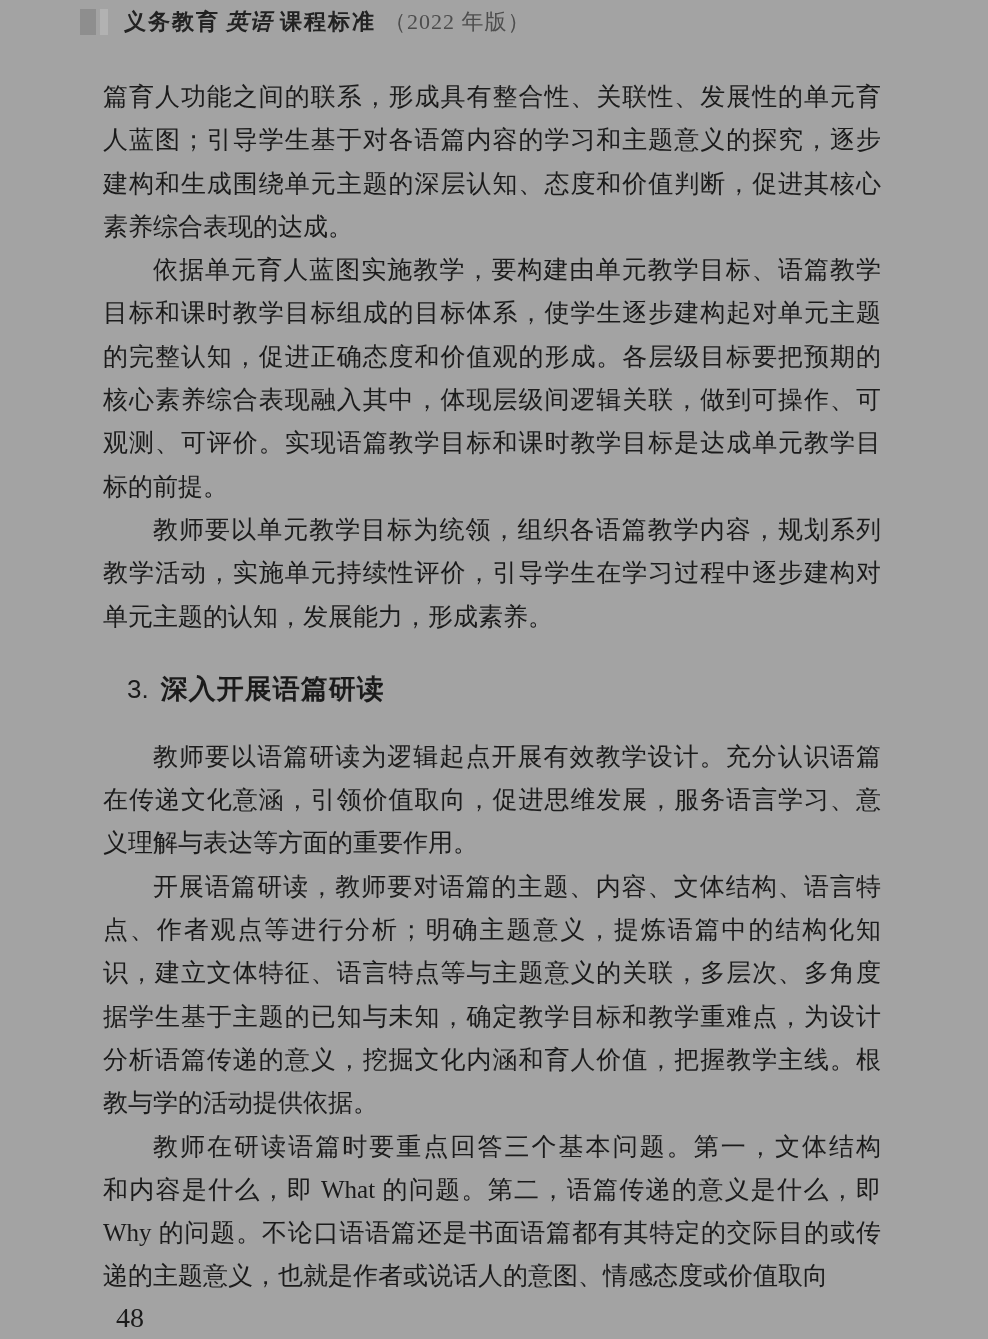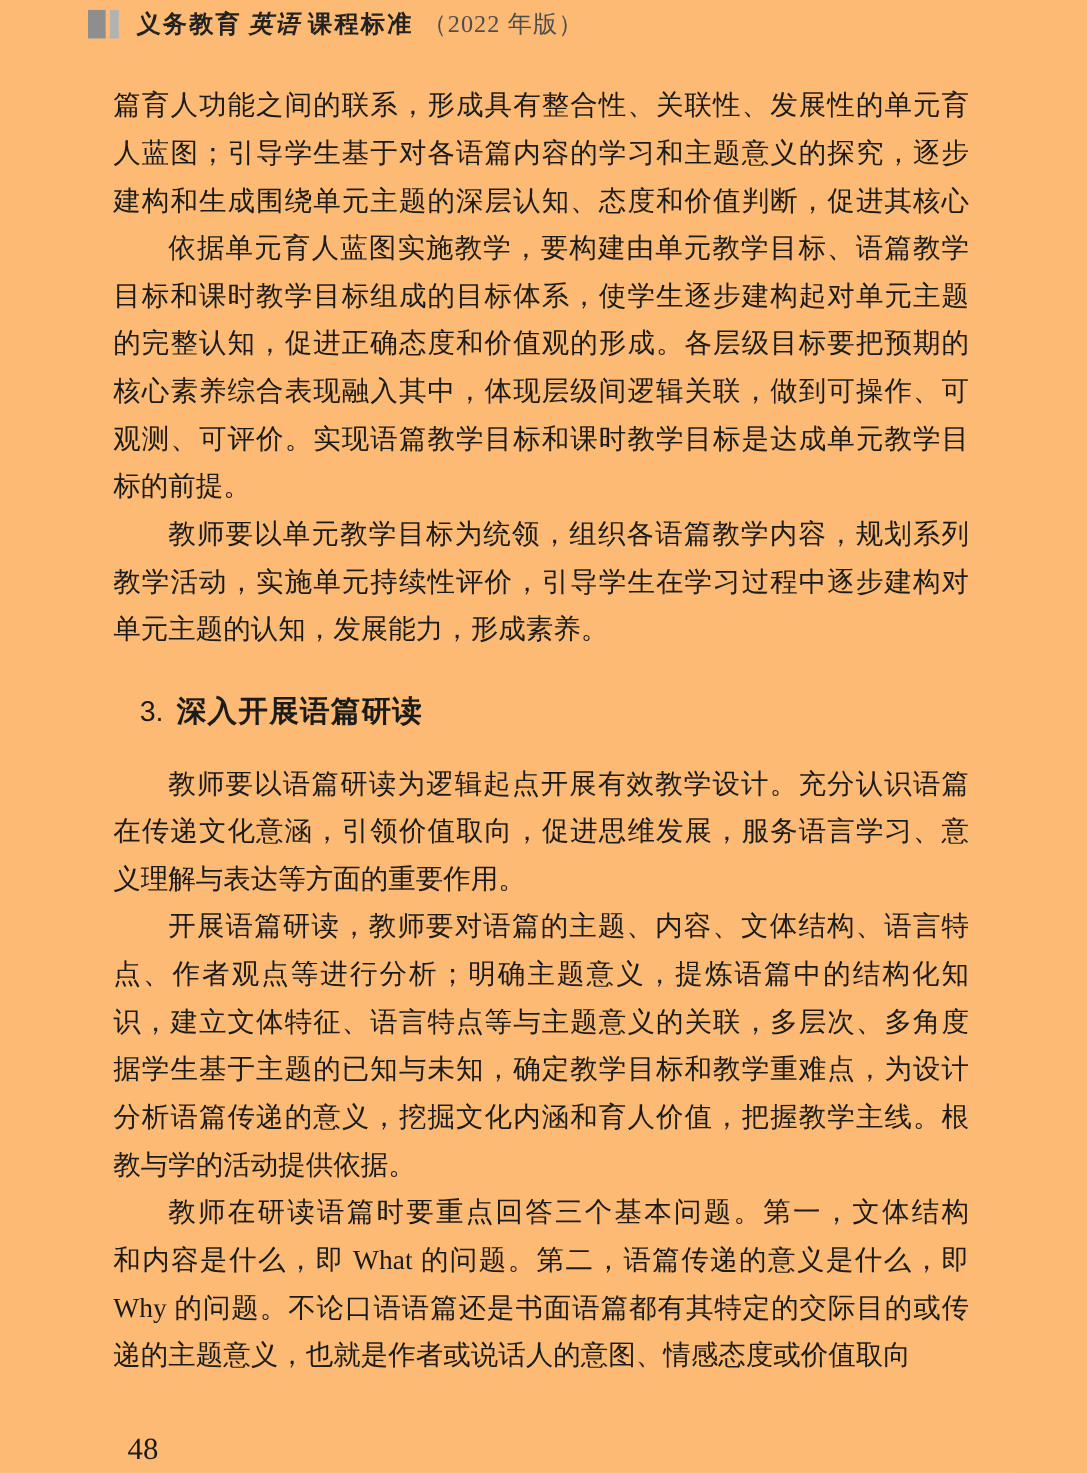--- a/index.html
+++ b/index.html
@@ -1,19 +1,19 @@
 <!DOCTYPE html>
 <html lang="zh"><head>
 <meta charset="utf-8">
 <style>
   html,body{margin:0;padding:0;background:#e8e8e8;}
   .page{
     position:relative;
     width:988px;height:1339px;
-    background:#fdba74;
+    background:#a3a3a3;
     overflow:hidden;
     font-family:"Liberation Serif","DejaVu Serif",serif;
     color:#1b1b1b;
   }
 
   
   .header{
     position:absolute;top:8px;left:80px;
     display:flex;align-items:center;height:28px;
   }
@@ -76,20 +76,21 @@
     <span class="bar-light"></span>
     <span class="header-title"><span>义务教育</span><span class="subject">英语</span><span>课程标准</span><span class="edition">（2022 年版）</span></span>
   </div>
 
   <div class="body-text">
 
     <div>
       <div class="ln">篇育人功能之间的联系，形成具有整合性、关联性、发展性的单元育</div>
       <div class="ln">人蓝图；引导学生基于对各语篇内容的学习和主题意义的探究，逐步</div>
       <div class="ln">建构和生成围绕单元主题的深层认知、态度和价值判断，促进其核心</div>
+      <div class="ln-last">素养综合表现的达成。</div>
     </div>
 
     <div>
       <div class="ln ind">依据单元育人蓝图实施教学，要构建由单元教学目标、语篇教学</div>
       <div class="ln">目标和课时教学目标组成的目标体系，使学生逐步建构起对单元主题</div>
       <div class="ln">的完整认知，促进正确态度和价值观的形成。各层级目标要把预期的</div>
       <div class="ln">核心素养综合表现融入其中，体现层级间逻辑关联，做到可操作、可</div>
       <div class="ln">观测、可评价。实现语篇教学目标和课时教学目标是达成单元教学目</div>
       <div class="ln-last">标的前提。</div>
     </div>

